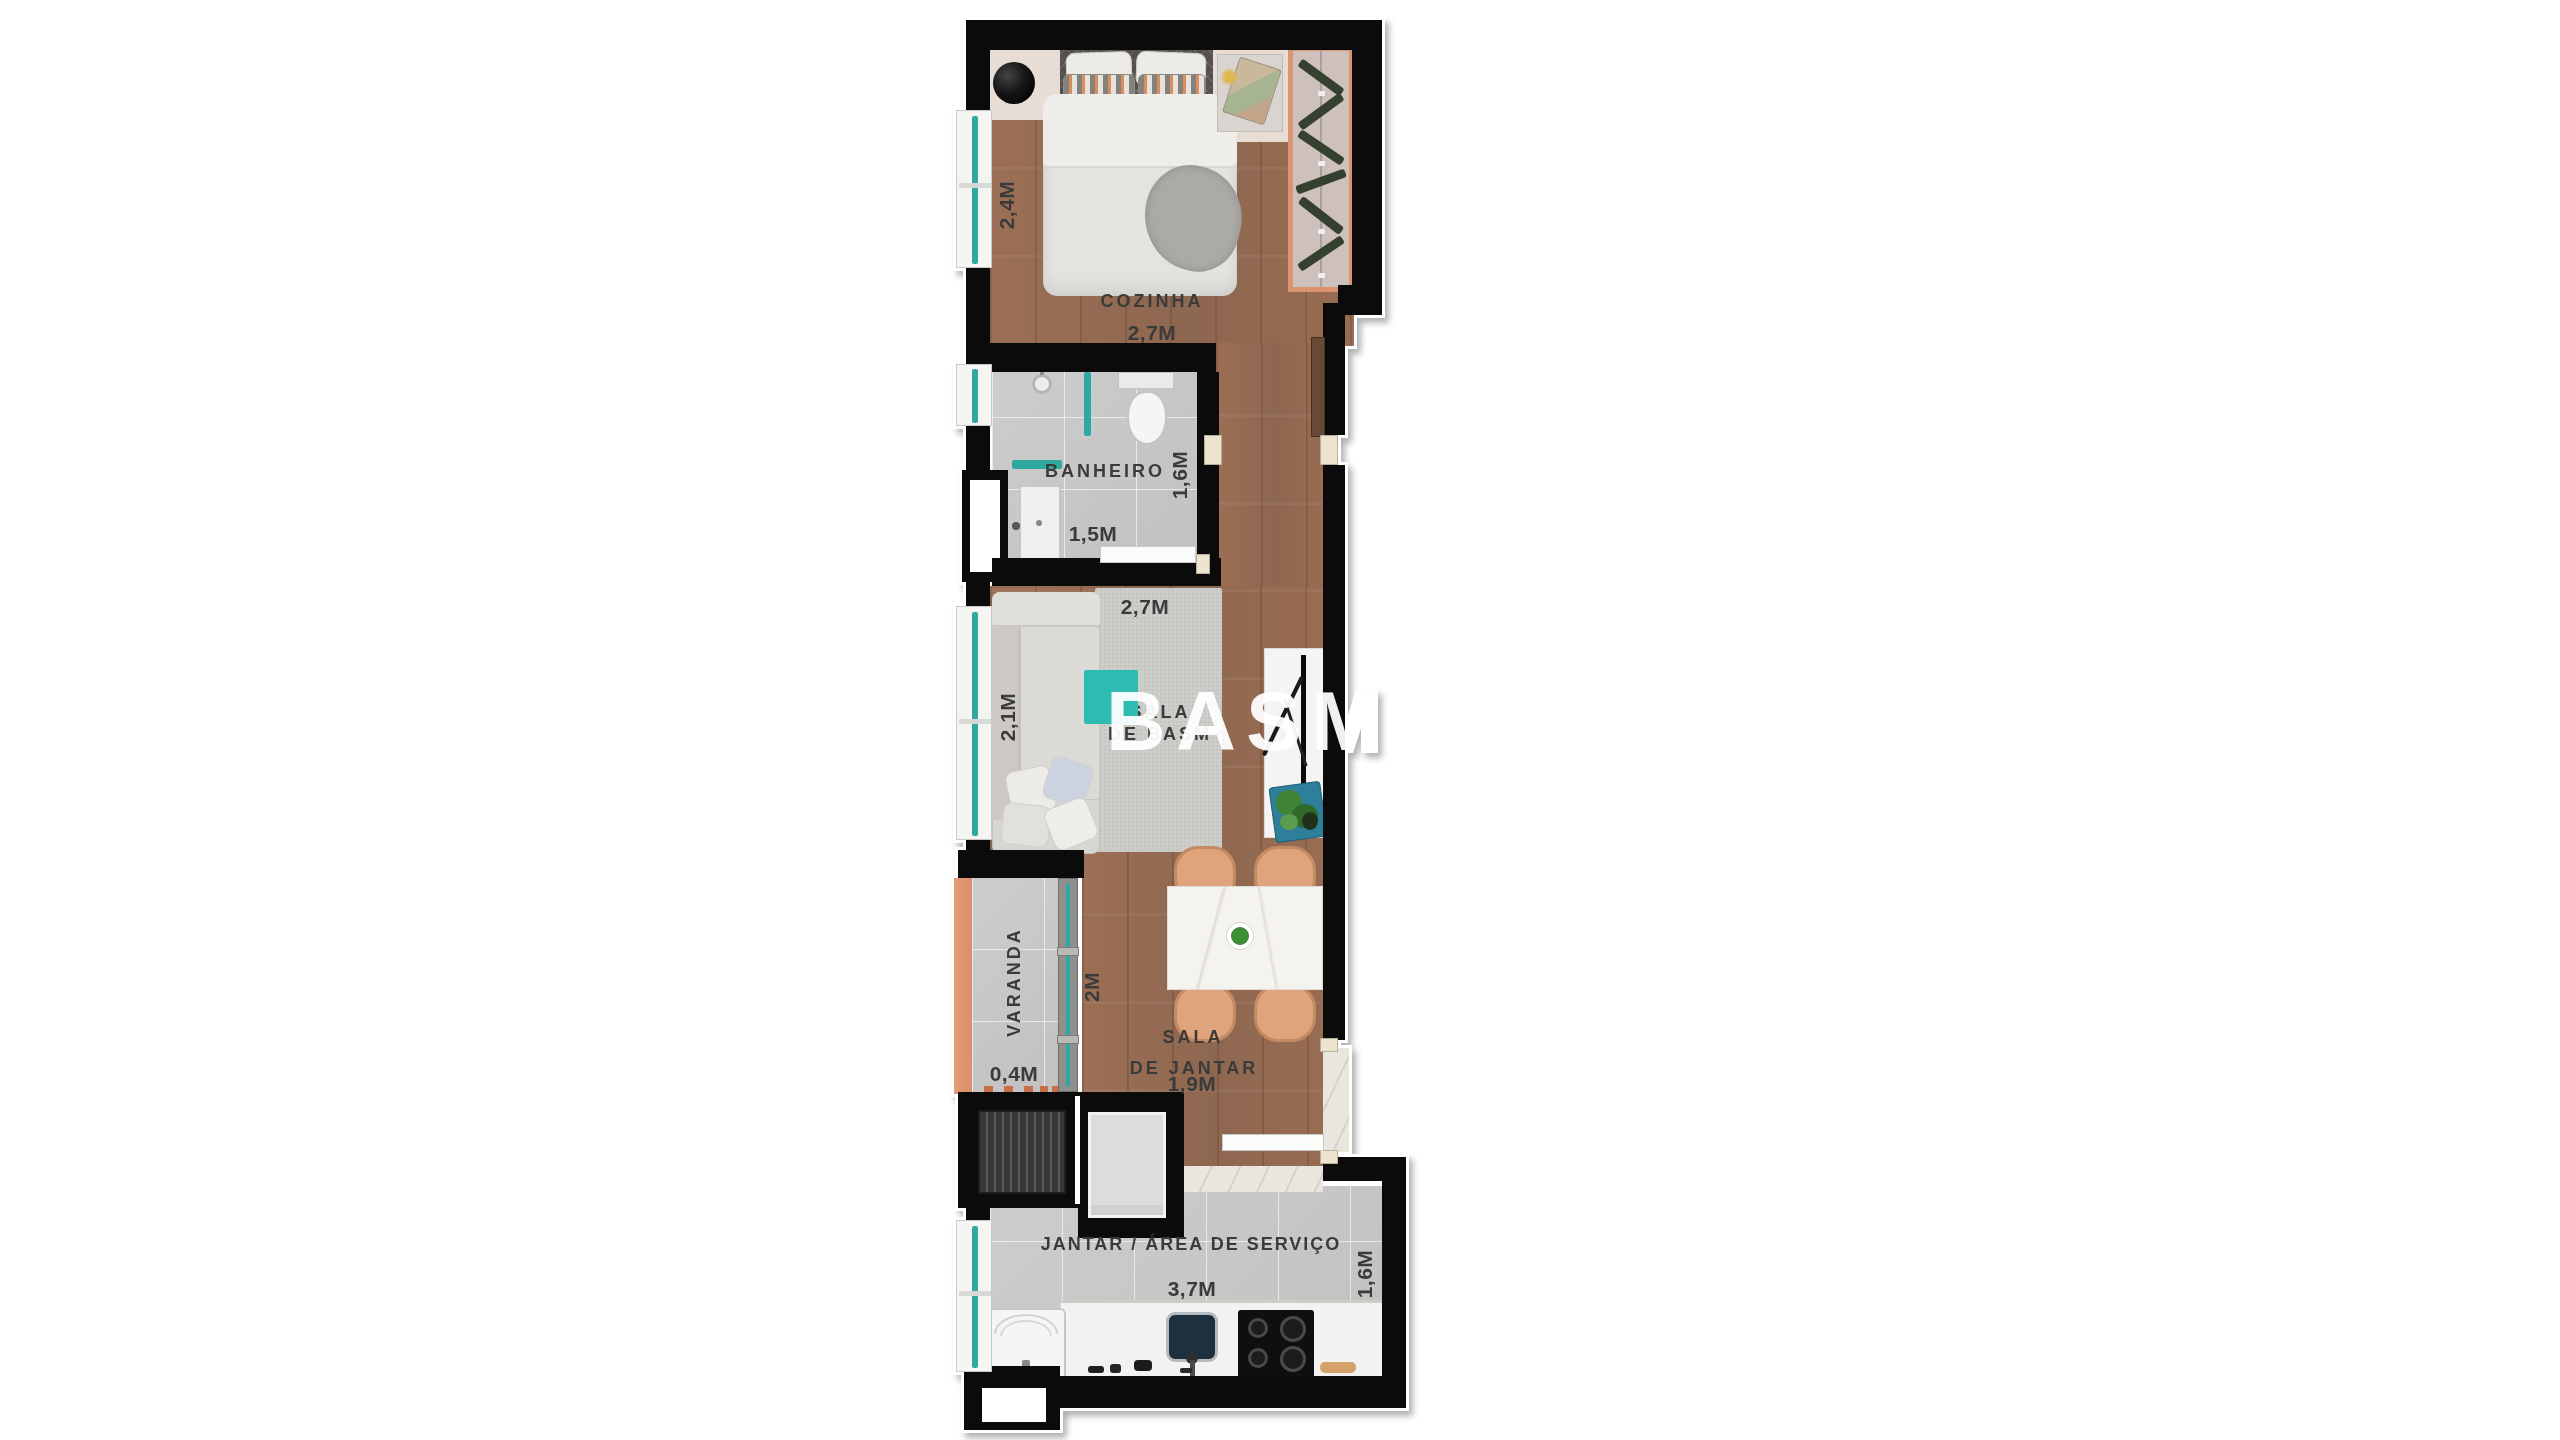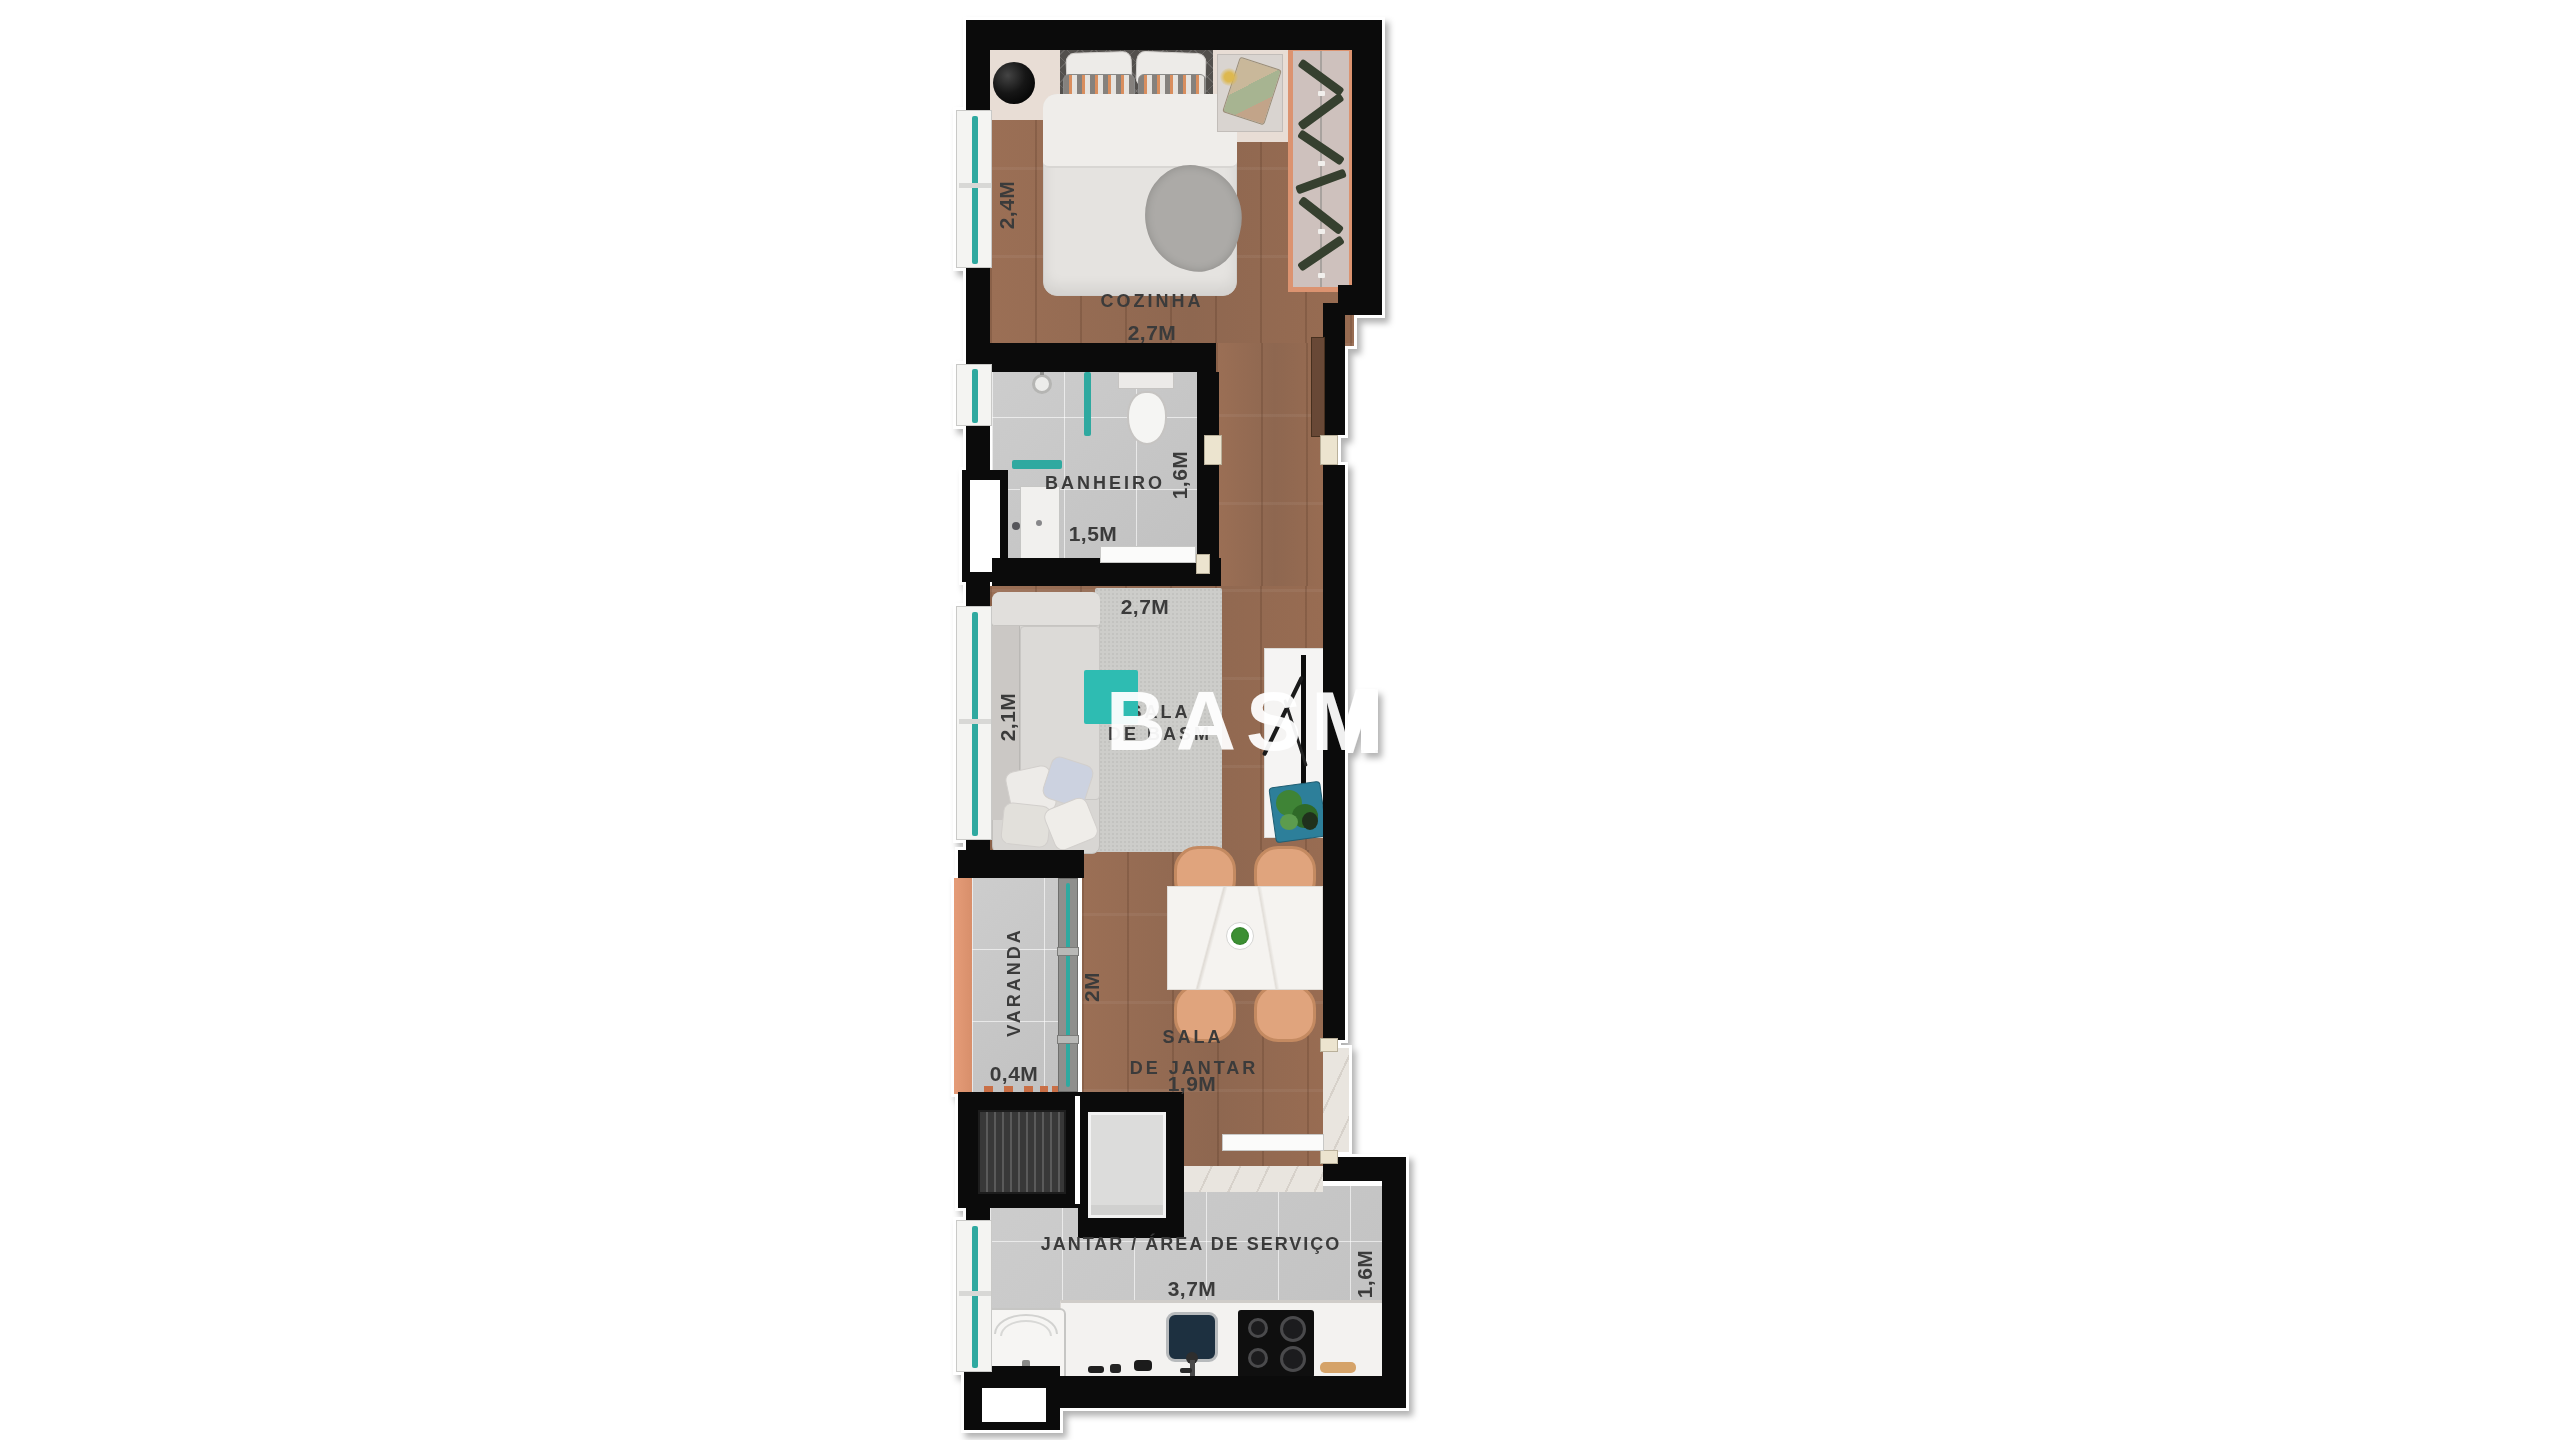--- a/index.html
+++ b/index.html
@@ -206,21 +206,21 @@
   <div class="jamb" style="left:254px;top:427px;width:18px;height:30px;"></div>
   <div class="jamb" style="left:370px;top:427px;width:18px;height:30px;"></div>
   <div class="jamb" style="left:370px;top:1030px;width:18px;height:14px;"></div>
   <div class="jamb" style="left:370px;top:1142px;width:18px;height:14px;"></div>
   <div class="leaf" style="left:272px;top:1126px;width:102px;height:17px;"></div>
 
   <div class="lbl" style="left:202px;top:293px;">COZINHA</div>
   <div class="dim" style="left:202px;top:325px;">2,7M</div>
   <div class="dim vert" style="left:57px;top:197px;">2,4M</div>
 
-  <div class="lbl" style="left:155px;top:475px;">BANHEIRO</div>
+  <div class="lbl" style="left:155px;top:463px;">BANHEIRO</div>
   <div class="dim" style="left:143px;top:526px;">1,5M</div>
   <div class="dim vert" style="left:230px;top:467px;">1,6M</div>
 
   <div class="dim" style="left:195px;top:599px;">2,7M</div>
   <div class="lbl" style="left:210px;top:704px;">SALA</div>
   <div class="lbl" style="left:210px;top:726px;">DE BASM</div>
   <div class="dim vert" style="left:58px;top:709px;">2,1M</div>
 
   <div class="lbl vert" style="left:64px;top:974px;">VARANDA</div>
   <div class="dim" style="left:64px;top:1066px;">0,4M</div>

